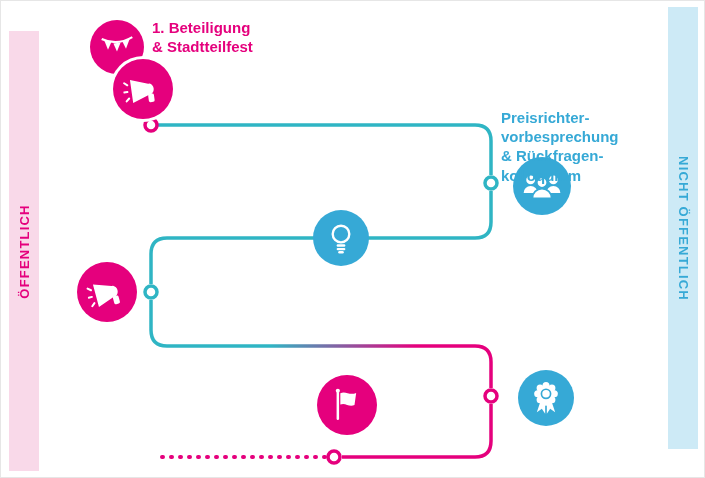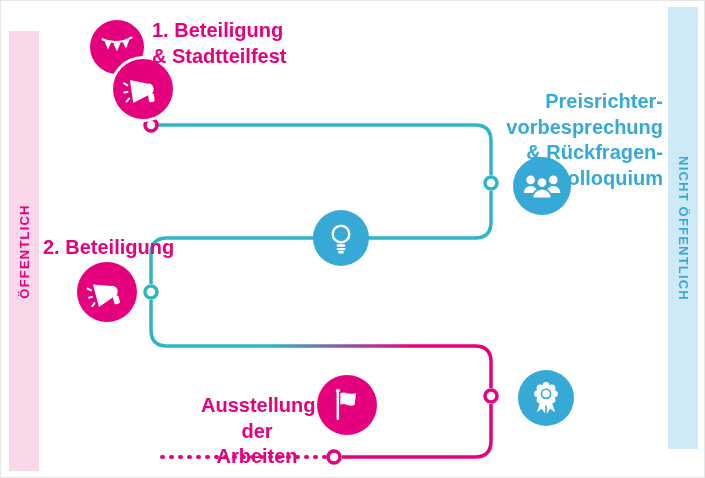--- a/index.html
+++ b/index.html
@@ -15,24 +15,24 @@
   .bar-left span  { transform:rotate(-90deg); color:#e5007d; }
   .bar-right span { transform:rotate(90deg);  color:#36a9d6; }
 
   .lines { position:absolute; left:0; top:0; z-index:1; }
 
   .node { position:absolute; border-radius:50%; display:flex; align-items:center; justify-content:center; z-index:2; }
   .node.pink { background:#e5007d; }
   .node.blue { background:#36a9d6; }
   .ringed { box-shadow:0 0 0 3px #ffffff; }
 
-  .label { position:absolute; font-weight:bold; font-size:20px; line-height:1.28; white-space:pre-line; z-index:3; }
+  .label { position:absolute; font-weight:bold; font-size:15px; line-height:1.28; white-space:pre-line; z-index:3; }
   .label.pink { color:#e5007d; }
   .label.blue { color:#36a9d6; }
-  .t-left { text-align:left; } .t-right { text-align:right; } .t-center { text-align:center; }
+  .t-left { text-align:left; } .t-right { text-align:left;margin-top:19px; } .t-center { text-align:center; }
 
   .icon-wrap { display:flex; align-items:center; justify-content:center; }
 </style>
 </head>
 <body>
 
 <div class="stage">
 
   <div class="bar bar-left">
     <span>ÖFFENTLICH</span>
@@ -131,21 +131,20 @@
         <path fill="#fff" d="M10 11 L31 18.5 H33 A7.5 7.5 0 0 1 33 31.5 H31 L10 39 Z"></path>
         <rect fill="#fff" x="29" y="31" width="7" height="10" rx="2"></rect>
         <g stroke="#fff" stroke-width="2.4" stroke-linecap="round" fill="none">
           <path d="M6 17 L2.5 14"></path>
             <path d="M5 25 H1"></path>
             <path d="M6 33 L2.5 36"></path>
         </g>
       </svg>
     </span>
   </div>
-  <div class="label pink t-left" style="left:42px; top:234px; width:140px;">2. Beteiligung</div>
 
   <div class="node blue" style="left:517px; top:369px; width:56px; height:56px;">
     <span class="icon-wrap">
       <svg viewBox="0 0 48 48" width="40" height="40">
         <g fill="#fff">
           <path d="M18 26 L13 41 L19 37 L23 43 L23 26 Z"></path>
           <path d="M30 26 L35 41 L29 37 L25 43 L25 26 Z"></path>
           <circle cx="34" cy="19" r="4.2"></circle>
             <circle cx="31.1" cy="26.1" r="4.2"></circle>
           <circle cx="24" cy="29" r="4.2"></circle>
@@ -165,16 +164,14 @@
     <span class="icon-wrap">
       <svg viewBox="0 0 48 48" width="40" height="40">
         <g fill="#fff">
           <circle cx="13" cy="7" r="2.5"></circle>
           <rect x="11.5" y="8" width="3" height="34" rx="1.5"></rect>
           <path d="M16 10 C22 6.5 27 13 35 9.5 L33 24 C26 27 22 20.5 16 23.5 Z"></path>
         </g>
       </svg>
     </span>
   </div>
-  <div class="label pink t-center" style="left:200px; top:392px; width:112px;">Ausstellung
-der Arbeiten</div>
 
 </div>
 
 </body></html>

